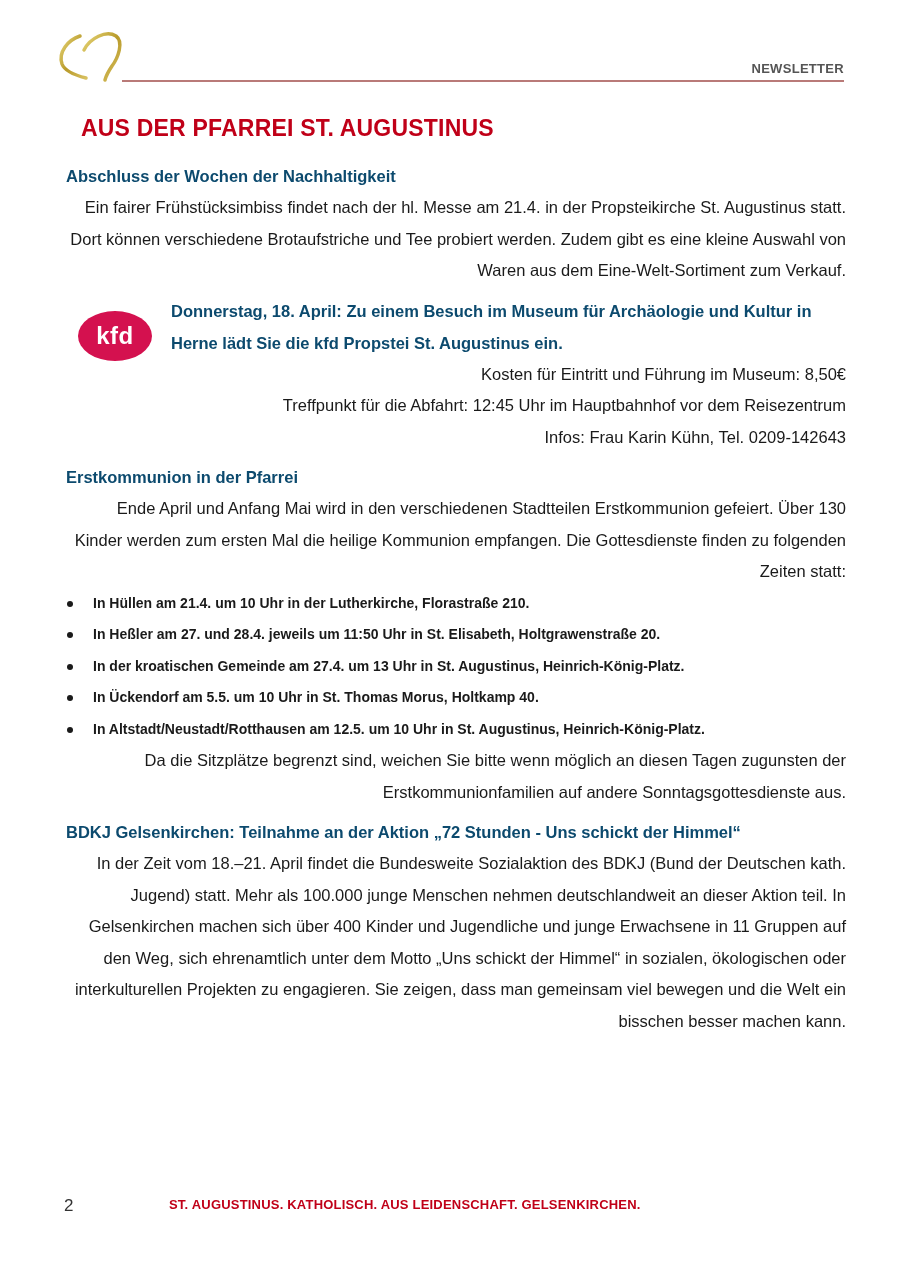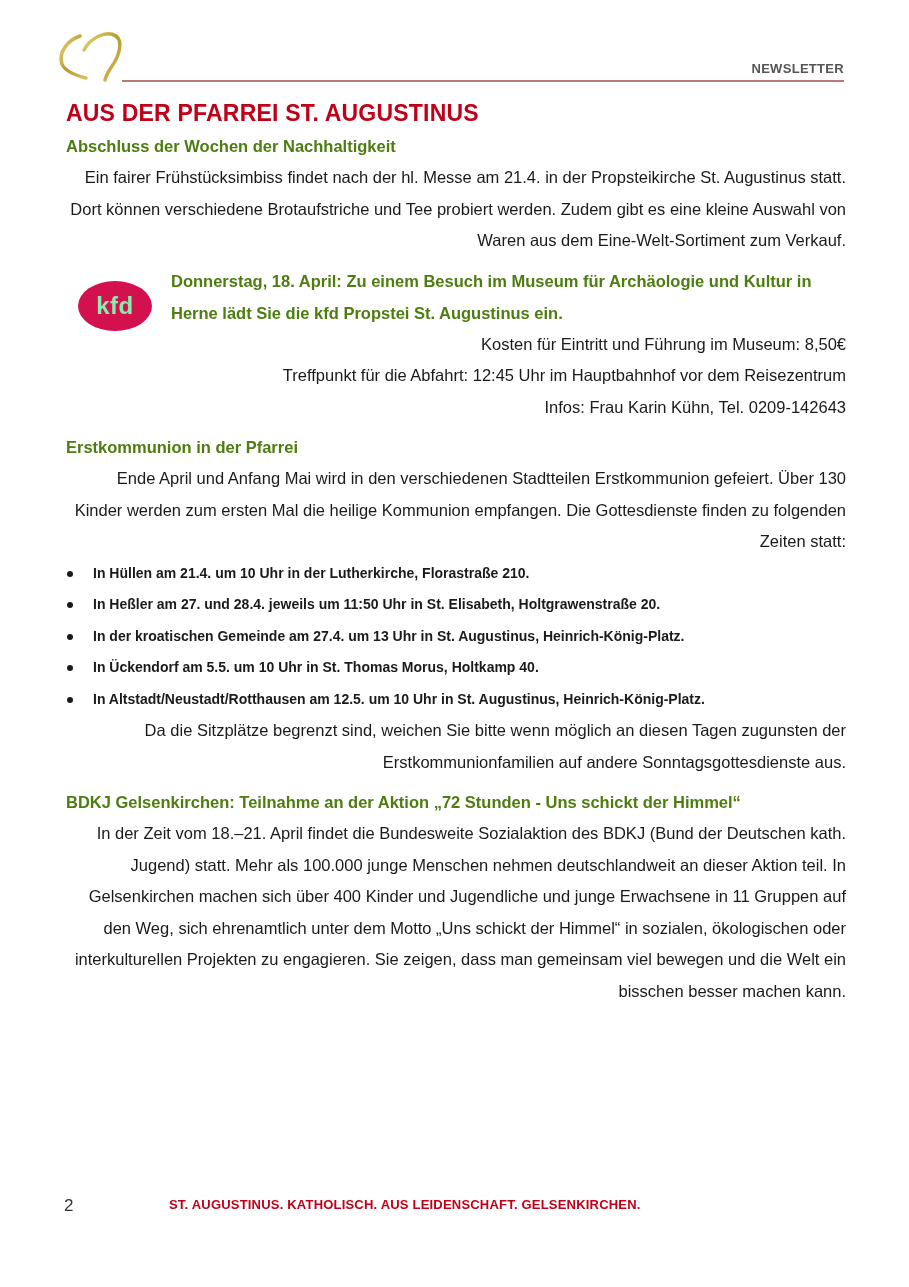--- a/index.html
+++ b/index.html
@@ -2,28 +2,28 @@
 <html><head>
 <meta charset="utf-8">
 <style>
   html, body { margin: 0; padding: 0; background: #ffffff; }
   body { width: 909px; height: 1287px; position: relative; overflow: hidden;
          font-family: "Liberation Sans", "DejaVu Sans", sans-serif; color: #1a1a1a; }
   .logo { position: absolute; left: 56px; top: 28px; width: 70px; height: 56px; }
   .header-rule { position: absolute; left: 122px; top: 80px; width: 722px; height: 2px; background: #b97a78; }
   .newsletter { position: absolute; right: 65px; top: 61px; font-size: 13px; font-weight: bold; color: #555; letter-spacing: 0.3px; }
   .content { position: absolute; left: 66px; top: 96px; width: 780px; }
-  .h1 { font-size: 23px; font-weight: bold; color: #c00018; margin: 0; line-height: 34px; letter-spacing: 0.2px; }
-  .h2 { font-size: 16.5px; font-weight: bold; color: #4d7c0f; margin: 0; line-height: 32px; }
+  .h1 { font-size: 23px; font-weight: bold; color: #c00018; margin: 15px; line-height: 34px; letter-spacing: 0.2px; }
+  .h2 { font-size: 16.5px; font-weight: bold; color: #0c4a6e; margin: 0; line-height: 32px; }
   .p { font-size: 16.5px; line-height: 31.5px; margin: 0; color: #1a1a1a; text-align: right; }
   .gap { height: 8px; }
   .kfd-block { position: relative; }
   .kfd-logo { position: absolute; left: 12px; top: 16px; width: 74px; height: 50px; border-radius: 50%;
               background: #d4114f; display: flex; align-items: center; justify-content: center; }
-  .kfd-logo span { color: #86efac; font-weight: bold; font-size: 24px; letter-spacing: 0.5px; }
+  .kfd-logo span { color: #ffffff; font-weight: bold; font-size: 24px; letter-spacing: 0.5px; }
   .kfd-indent { padding-left: 105px; }
   ul.list { list-style: none; padding: 0; margin: 0; }
   ul.list li { position: relative; padding-left: 27px; font-size: 14px; line-height: 31.5px; font-weight: bold; }
   ul.list li .bullet { position: absolute; left: 1px; top: 13px; width: 6px; height: 6px; border-radius: 50%; background: #1a1a1a; }
   .footer-page { position: absolute; left: 64px; top: 1196px; font-size: 17px; color: #333; }
   .footer-slogan { position: absolute; left: 169px; top: 1197px; font-size: 13px; font-weight: bold; color: #c00018; letter-spacing: 0.2px; }
 </style>
 </head>
 <body>
 

